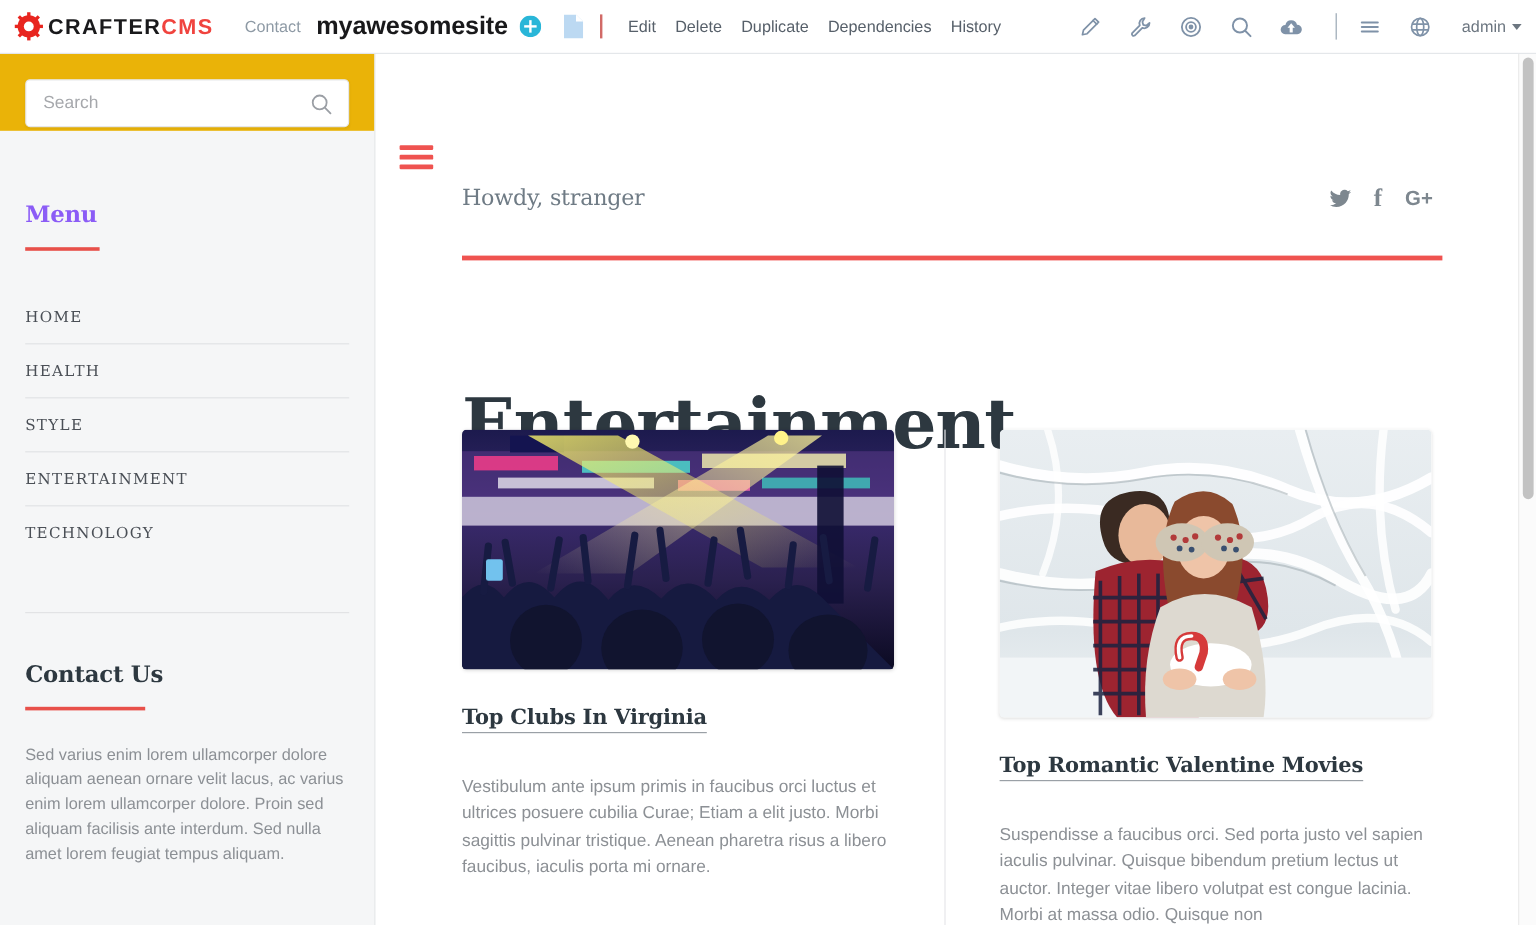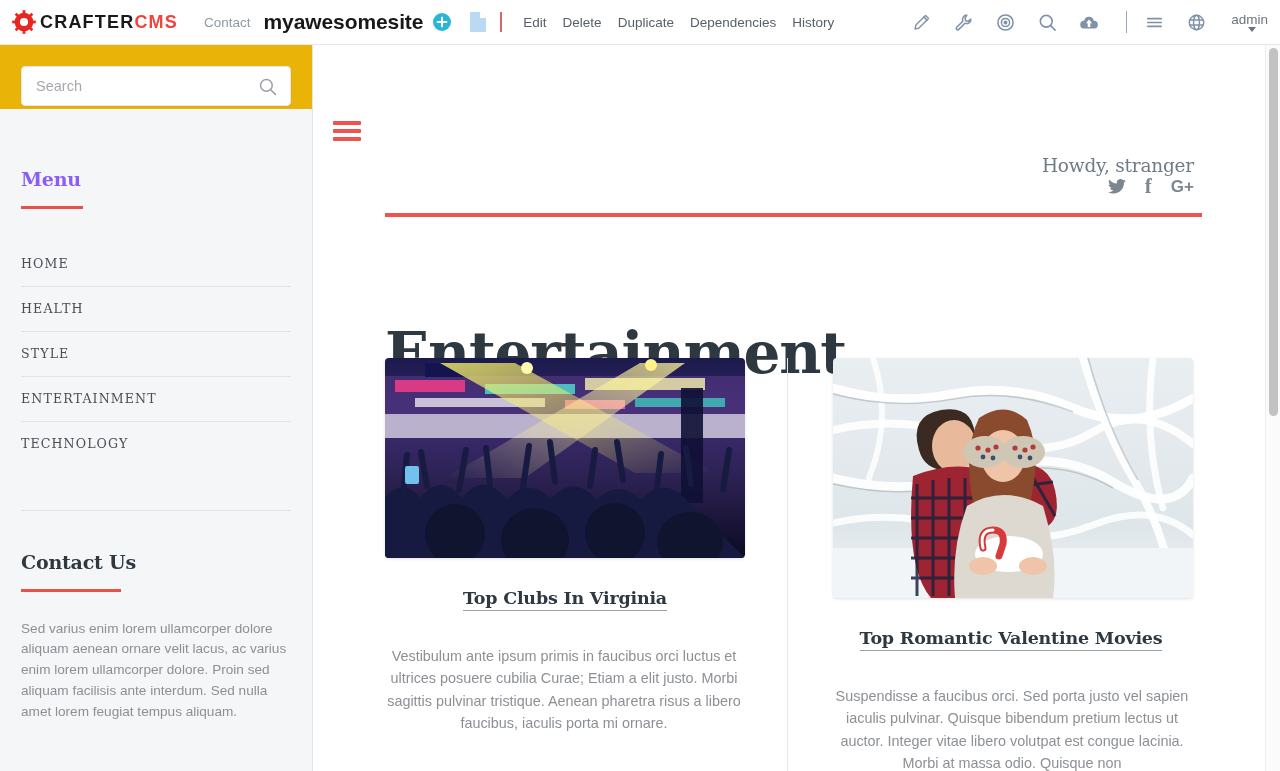--- a/index.html
+++ b/index.html
@@ -53,21 +53,21 @@
   .topbar-right {
     margin-left: auto; display: flex; align-items: center; padding-right: 12px;
   }
   .tb-icon {
     width: 20px; height: 20px; margin: 0 11px; cursor: pointer;
     display: flex; align-items: center; justify-content: center;
   }
   .tb-icon svg { display: block; }
   .admin-btn {
     color: #6c7680; font-size: 13.5px; margin-left: 14px; cursor: pointer;
-    display: flex; align-items: center; flex-direction: column;
+    display: flex; align-items: center;
   }
   .caret {
     width: 0; height: 0; margin-left: 5px;
     border-left: 4px solid transparent; border-right: 4px solid transparent;
     border-top: 5px solid #6c7680;
   }
 
   
   .site-sidebar {
     position: absolute; top: 45px; left: 0;
@@ -138,21 +138,21 @@
     width: 28px; cursor: pointer;
   }
   .hamburger span {
     display: block; height: 4px; background: #ef5350; border-radius: 1px;
     margin-bottom: 4px;
   }
   .hamburger span:last-child { margin-bottom: 0; }
 
   .howdy-row {
     position: absolute; top: 110px; left: 72px; right: 86px;
-    display: flex; align-items: flex-end; justify-content: space-between; flex-direction: column;
+    display: flex; align-items: flex-end; justify-content: space-between;
   }
   .howdy {
     font-family: "DejaVu Serif", serif;
     font-size: 18.5px; color: #6f7b85; letter-spacing: -0.2px;
   }
   .socials { display: flex; align-items: center; gap: 19px; color: #7d878f; }
   .socials > span { cursor: pointer; display: flex; align-items: center; }
   .fb-f { font-family: "Liberation Serif", serif; font-size: 21px; font-weight: bold; line-height: 1; }
   .gplus { font-family: "Liberation Sans", sans-serif; font-size: 17px; font-weight: bold; line-height: 1; }
 
@@ -165,21 +165,21 @@
     position: absolute; top: 240px; left: 72px;
     font-family: "DejaVu Serif", serif;
     font-size: 58px; font-weight: bold; color: #2d3840;
     letter-spacing: -1.2px; line-height: 1;
   }
 
   .articles {
     position: absolute; top: 313px; left: 72px; right: 72px; bottom: 0;
     display: flex;
   }
-  .col { position: relative; text-align: center; }
+  .col { position: relative; }
   .col-left { width: 402px; padding-right: 42px; }
   .col-right { width: 402px; padding-left: 45px; border-left: 1px solid #e6e7e9; }
 
   .thumb {
     width: 360px; height: 200px; border-radius: 4px;
     overflow: hidden; display: block;
     box-shadow: 0 1px 3px rgba(0,0,0,0.12);
   }
   .thumb.tall { height: 240px; }
   .thumb svg { display: block; }

